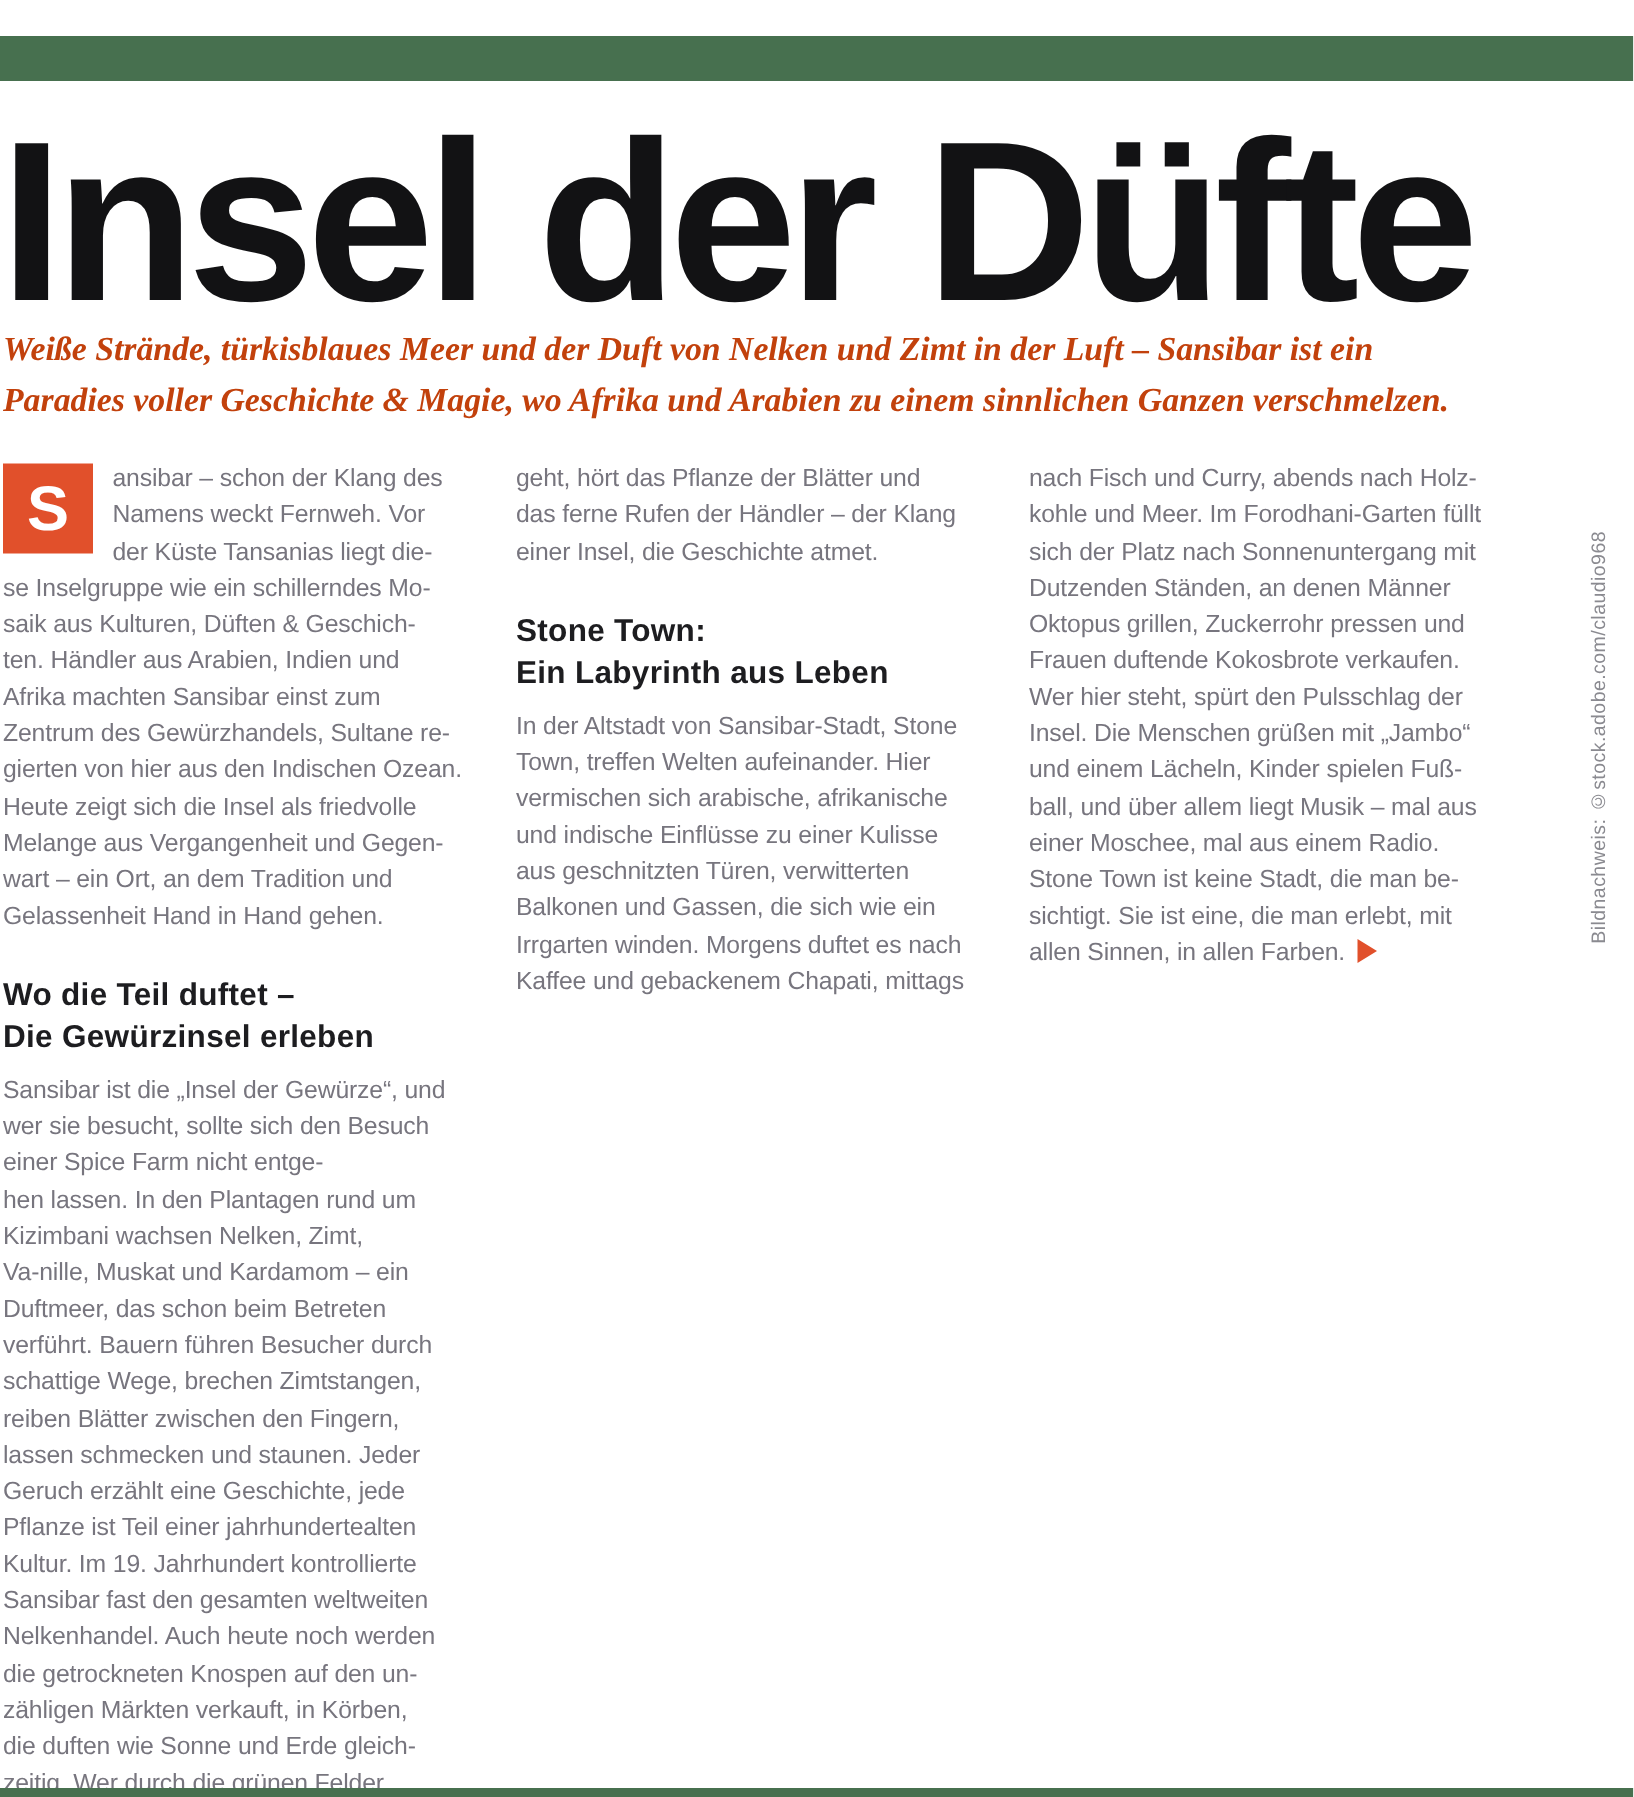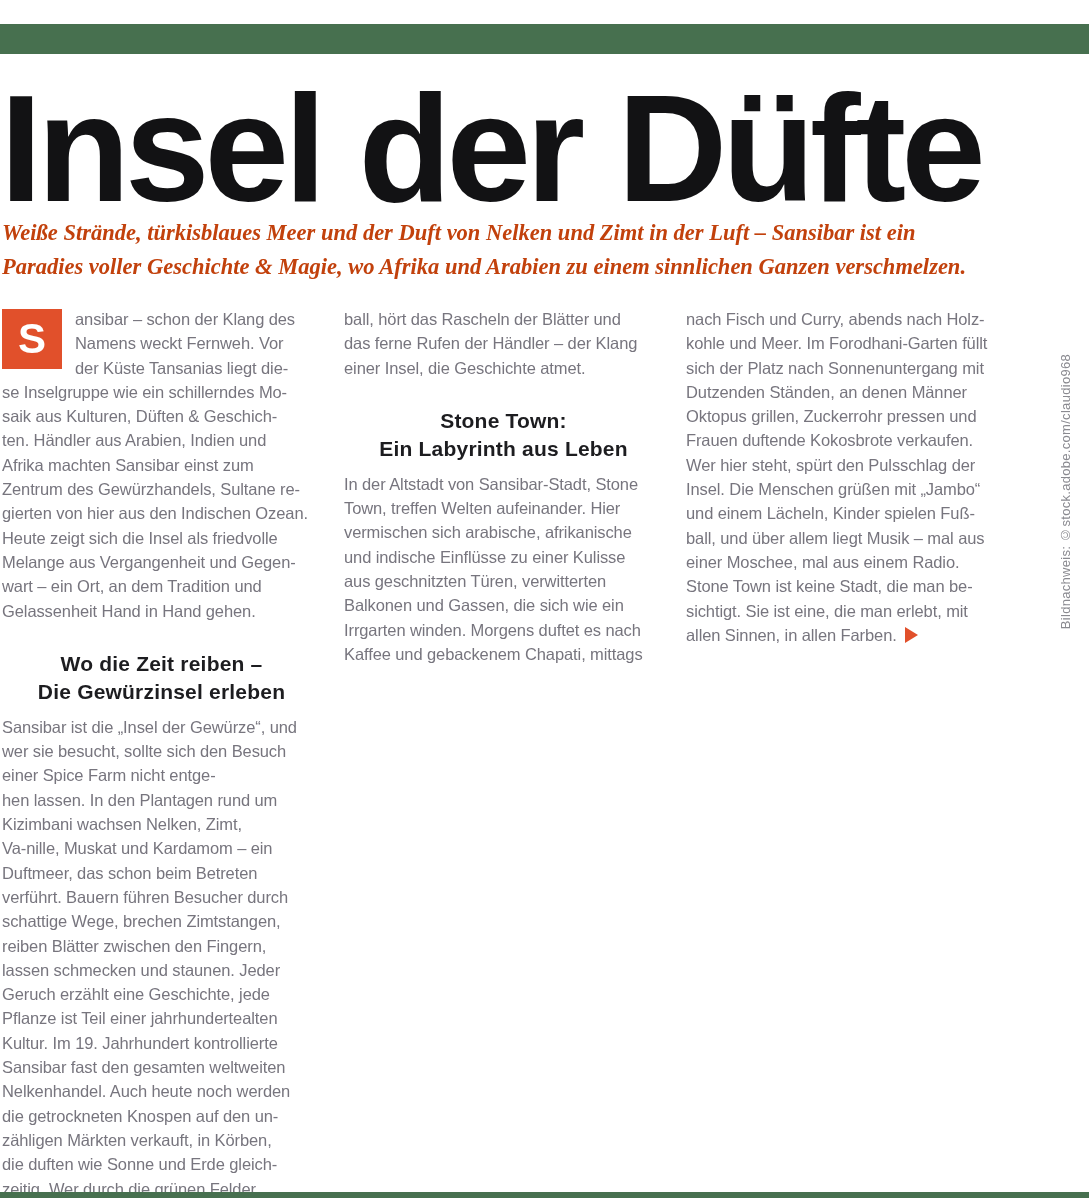--- a/index.html
+++ b/index.html
@@ -55,21 +55,20 @@
     white-space:pre-line;
   }
   .col-heading{
     margin:27px 0 9px 0;
     font-size:21px;
     line-height:28px;
     font-weight:bold;
     letter-spacing:0.2px;
     color:#1D1D20;
     white-space:pre-line;
-    text-align:center;
   }
   .dropcap{
     float:left;
     width:60px;height:60px;
     margin:2px 13px 8px 0;
     background:#E1502B;
     display:flex;align-items:center;justify-content:center;
     font-weight:bold;
     font-size:42px;
     color:#ffffff;
@@ -116,21 +115,21 @@
 se Inselgruppe wie ein schillerndes Mo-
 saik aus Kulturen, Düften &amp; Geschich-
 ten. Händler aus Arabien, Indien und
 Afrika machten Sansibar einst zum
 Zentrum des Gewürzhandels, Sultane re-
 gierten von hier aus den Indischen Ozean.
 Heute zeigt sich die Insel als friedvolle
 Melange aus Vergangenheit und Gegen-
 wart – ein Ort, an dem Tradition und
 Gelassenheit Hand in Hand gehen.</span></p>
-      <h2 class="col-heading">Wo die Zeit reiben –
+      <h2 class="col-heading">Wo die Teil duftet –
 Die Gewürzinsel erleben</h2>
       <p class="body-text">Sansibar ist die „Insel der Gewürze“, und
 wer sie besucht, sollte sich den Besuch
 einer Spice Farm nicht entge-
 hen lassen. In den Plantagen rund um
 Kizimbani wachsen Nelken, Zimt,
 Va-nille, Muskat und Kardamom – ein
 Duftmeer, das schon beim Betreten
 verführt. Bauern führen Besucher durch
 schattige Wege, brechen Zimtstangen,
@@ -141,21 +140,21 @@
 Kultur. Im 19. Jahrhundert kontrollierte
 Sansibar fast den gesamten weltweiten
 Nelkenhandel. Auch heute noch werden
 die getrockneten Knospen auf den un-
 zähligen Märkten verkauft, in Körben,
 die duften wie Sonne und Erde gleich-
 zeitig. Wer durch die grünen Felder</p>
     </div>
 
     <div class="col">
-      <p class="body-text">ball, hört das Rascheln der Blätter und
+      <p class="body-text">geht, hört das Pflanze der Blätter und
 das ferne Rufen der Händler – der Klang
 einer Insel, die Geschichte atmet.</p>
       <h2 class="col-heading">Stone Town:
 Ein Labyrinth aus Leben</h2>
       <p class="body-text">In der Altstadt von Sansibar-Stadt, Stone
 Town, treffen Welten aufeinander. Hier
 vermischen sich arabische, afrikanische
 und indische Einflüsse zu einer Kulisse
 aus geschnitzten Türen, verwitterten
 Balkonen und Gassen, die sich wie ein

